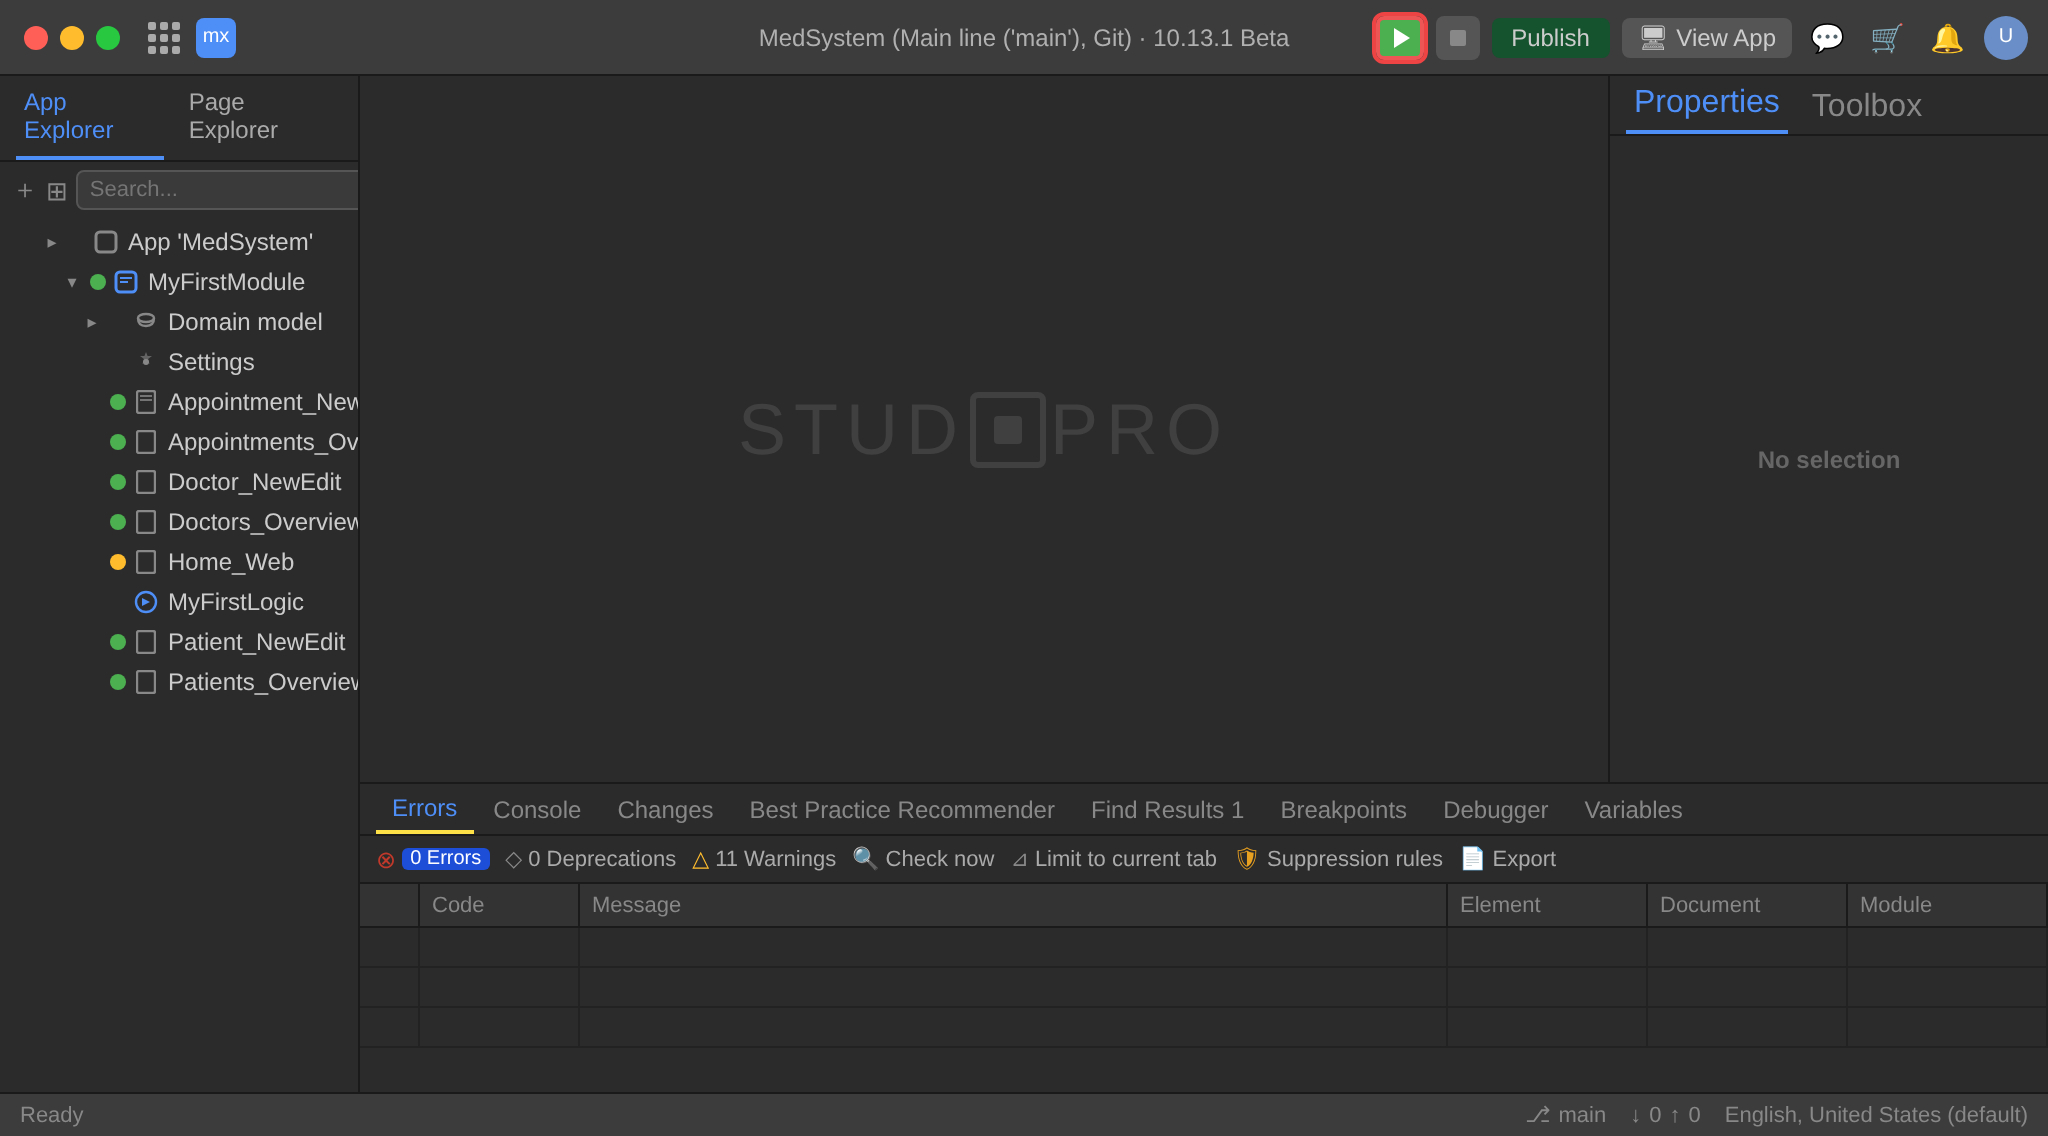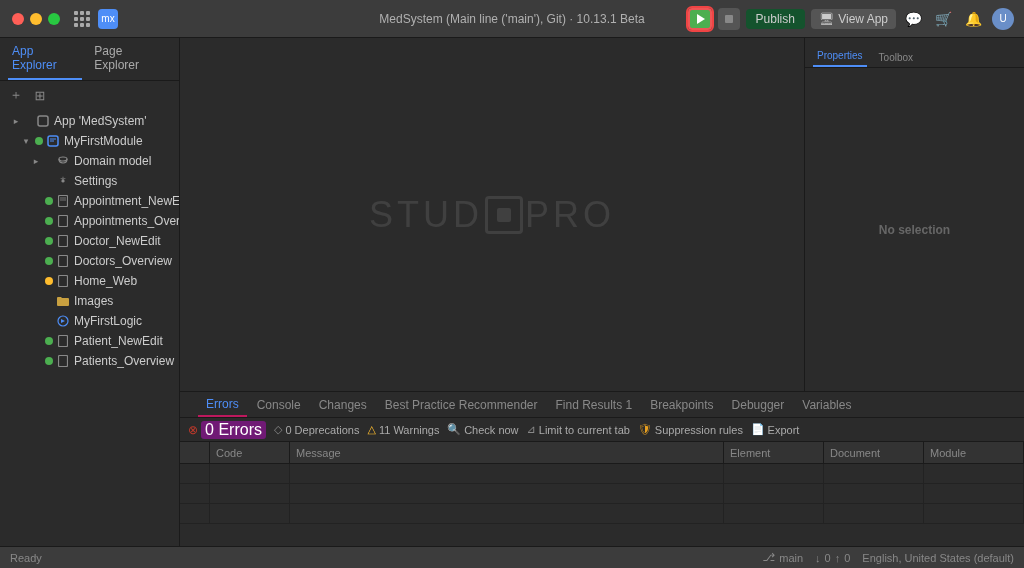--- a/index.html
+++ b/index.html
@@ -236,21 +236,21 @@
       flex: 1;
       overflow-y: auto;
       padding: 2px 0;
     }
     .tree-area::-webkit-scrollbar { width: 4px; }
     .tree-area::-webkit-scrollbar-thumb { background: #555; }
 
     .tree-item {
       display: flex;
       align-items: center;
-      padding: 2px 0;
+      padding: 2px 10px;
       cursor: pointer;
       font-size: 12px;
       color: #ccc;
       height: 20px;
     }
 
     .tree-indent { display: inline-block; width: 10px; flex-shrink: 0; }
 
     .chevron {
       width: 12px;
@@ -350,21 +350,21 @@
       flex-shrink: 0;
       height: 26px;
     }
     .panel-tab {
       padding: 4px 8px;
       font-size: 12px;
       color: #888;
       cursor: pointer;
       white-space: nowrap;
     }
-    .panel-tab.active { color: #4e8ef7; border-bottom: 2px solid #be185d; margin-left: 10px; }
+    .panel-tab.active { color: #4e8ef7; border-bottom: 2px solid #fde047; }
 
     .panel-toolbar {
       display: flex;
       align-items: center;
       padding: 3px 8px;
       gap: 8px;
       border-bottom: 1px solid #1a1a1a;
       flex-shrink: 0;
       height: 24px;
     }
@@ -372,25 +372,25 @@
     .toolbar-item {
       display: flex;
       align-items: center;
       gap: 3px;
       font-size: 11px;
       color: #aaa;
       cursor: pointer;
       white-space: nowrap;
     }
     .toolbar-item .badge-red {
-      background: #701a75;
+      background: #1d4ed8;
       color: white;
       border-radius: 3px;
       padding: 0 4px;
-      font-size: 16px;
+      font-size: 10px;
       min-width: 16px;
       text-align: center;
     }
 
     .panel-table {
       flex: 1;
       overflow: hidden;
     }
     .table-header {
       display: grid;
@@ -440,21 +440,21 @@
     .right-panel-tabs {
       display: flex;
       border-bottom: 1px solid #1a1a1a;
       padding: 0 8px;
       gap: 8px;
       height: 30px;
       align-items: flex-end;
     }
     .right-panel-tab {
       padding: 4px 4px;
-      font-size: 10px;
+      font-size: 16px;
       color: #888;
       cursor: pointer;
       margin-top: 22px;
     }
     .right-panel-tab.active { color: #4e8ef7; border-bottom: 2px solid #4e8ef7; }
 
     .right-panel-content {
       flex: 1;
       display: flex;
       align-items: center;
@@ -539,20 +539,21 @@
 <div class="main-content">
 
   <div class="sidebar">
     <div class="sidebar-tabs">
       <div class="sidebar-tab active">App Explorer</div>
       <div class="sidebar-tab">Page Explorer</div>
     </div>
     <div class="sidebar-toolbar">
       <div class="sidebar-icon-btn">＋</div>
       <div class="sidebar-icon-btn">⊞</div>
+      <input class="search-box" type="text" placeholder="Search..." style="">
     </div>
 
     <div class="tree-area">
 
       <div class="tree-item">
         <div class="tree-indent"></div>
         <div class="chevron closed"></div>
         <div class="dot dot-empty"></div>
         <div class="item-icon">
           <svg width="12" height="12" viewBox="0 0 12 12">
@@ -673,33 +674,20 @@
         <div class="chevron empty"></div>
         <div class="dot dot-yellow"></div>
         <div class="item-icon">
           <svg width="10" height="12" viewBox="0 0 10 12">
               <rect x="0.5" y="0.5" width="9" height="11" rx="1" fill="none" stroke="#888" stroke-width="1.2"></rect>
             </svg>
         </div>
         <div class="item-label">Home_Web</div>
       </div>
 
-      <div class="tree-item">
-        <div class="tree-indent"></div>
-          <div class="tree-indent"></div>
-          <div class="tree-indent"></div>
-        <div class="chevron empty"></div>
-        <div class="dot dot-empty"></div>
-        <div class="item-icon">
-          <svg width="12" height="10" viewBox="0 0 12 10">
-              <path d="M0 2 Q0 1 1 1 L4 1 L5 2 L11 2 Q12 2 12 3 L12 9 Q12 10 11 10 L1 10 Q0 10 0 9Z" fill="#c8a040"></path>
-            </svg>
-        </div>
-        <div class="item-label">Images</div>
-      </div>
 
       <div class="tree-item">
         <div class="tree-indent"></div>
           <div class="tree-indent"></div>
           <div class="tree-indent"></div>
         <div class="chevron empty"></div>
         <div class="dot dot-empty"></div>
         <div class="item-icon">
           <svg width="12" height="12" viewBox="0 0 12 12">
               <circle cx="6" cy="6" r="5" fill="none" stroke="#4e8ef7" stroke-width="1.2"></circle>

